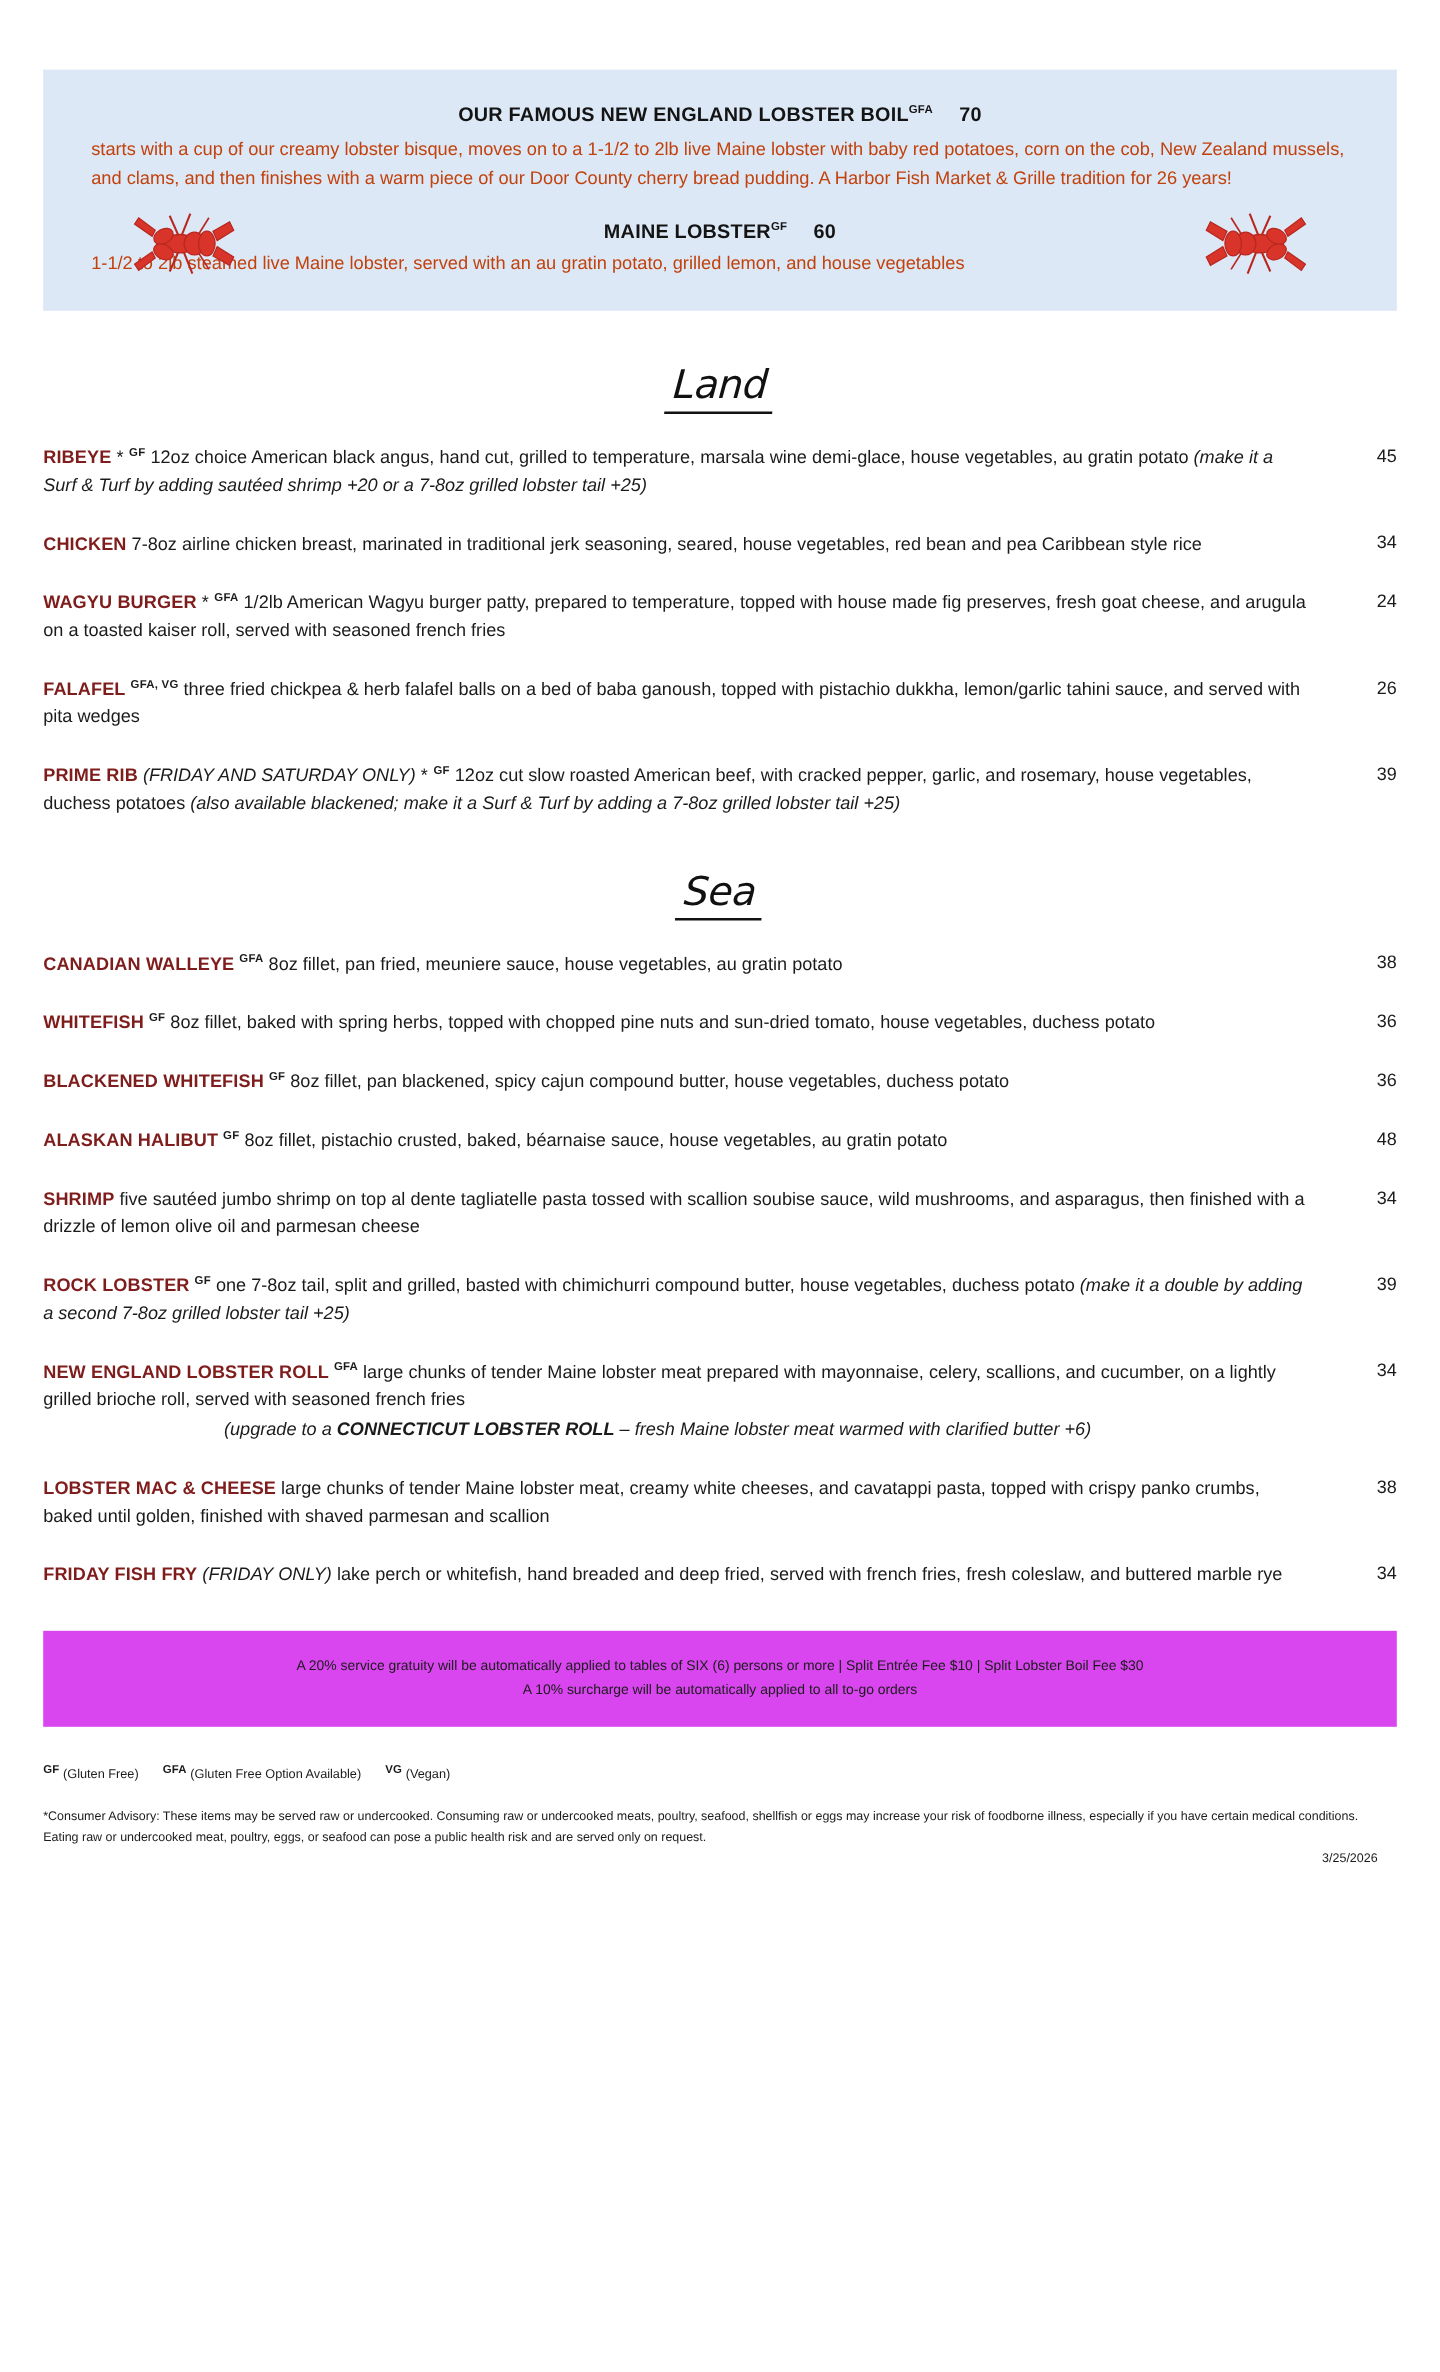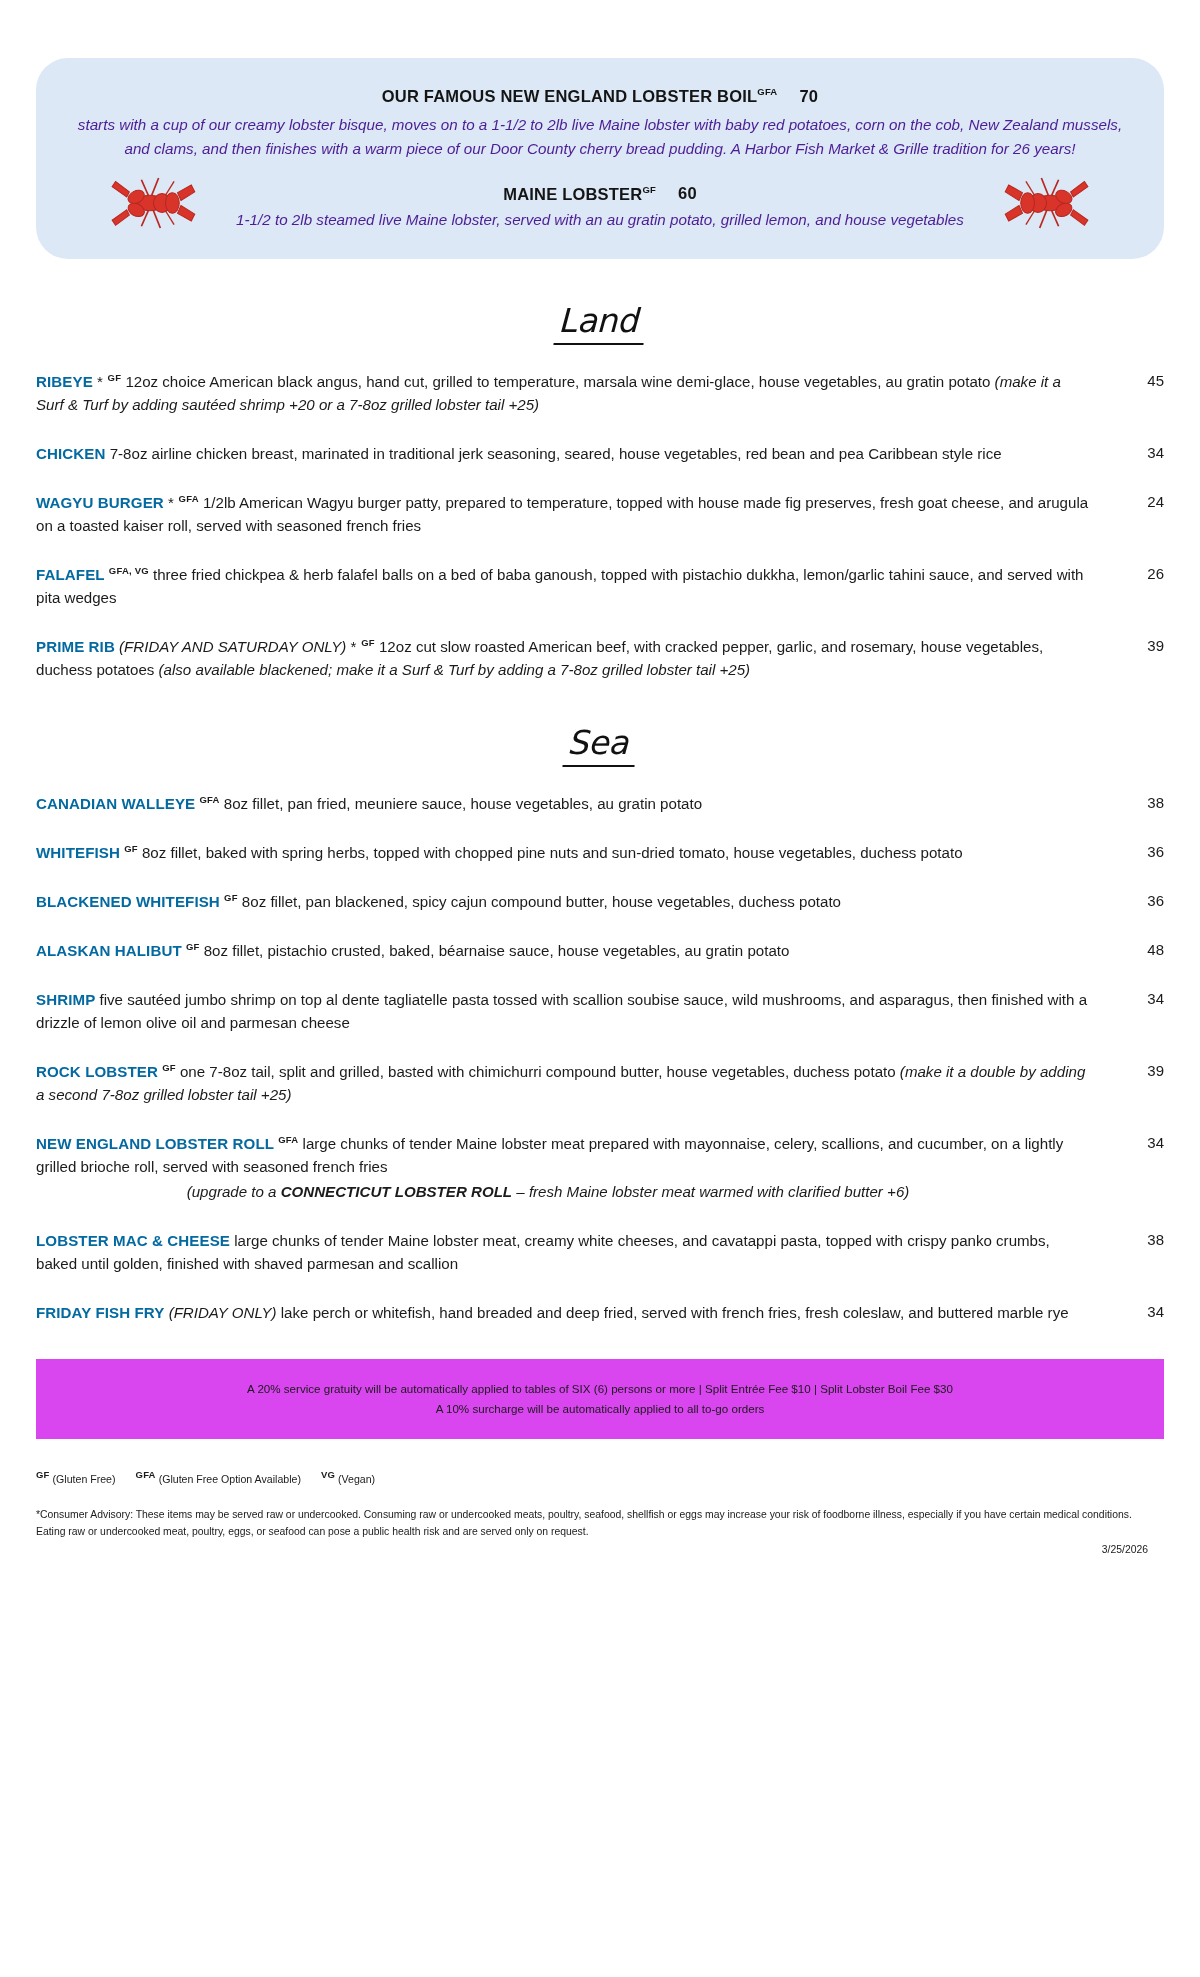--- a/index.html
+++ b/index.html
@@ -22,40 +22,37 @@
     position: relative;
   }
 
   
   .featured {
     margin: 58px 36px 0 36px;
     background: #dce8f5;
     padding: 28px 40px 26px 40px;
     position: relative;
     box-sizing: border-box;
-    border-radius: 32px;
   }
   .featured-title {
     text-align: center;
     font-weight: bold;
     font-size: 16.5px;
     letter-spacing: 0.2px;
     color: #141414;
   }
   .featured-title .price {
     margin-left: 22px;
     font-weight: bold;
   }
   .featured-desc {
-    text-align: center;
     font-size: 15.2px;
     line-height: 1.62;
     margin-top: 7px;
-    color: #4c1d95;
-    font-style: italic;
+    color: #c2410c;
   }
   .featured-second {
     margin-top: 22px;
   }
   .featured-second .featured-title {
     font-size: 16.5px;
   }
   .featured-second .featured-desc {
     margin-top: 5px;
   }
@@ -101,21 +98,21 @@
   }
   .item-body {
     flex: 1 1 auto;
     font-size: 15.1px;
     line-height: 1.52;
     color: #1b1b1b;
     padding-right: 16px;
   }
   .item-name {
     font-weight: bold;
-    color: #0369a1;
+    color: #7f1d1d;
     letter-spacing: 0.1px;
   }
   .item-qual {
     font-style: italic;
   }
   .item-desc { }
   .item-note {
     font-style: italic;
   }
   .item-price {

